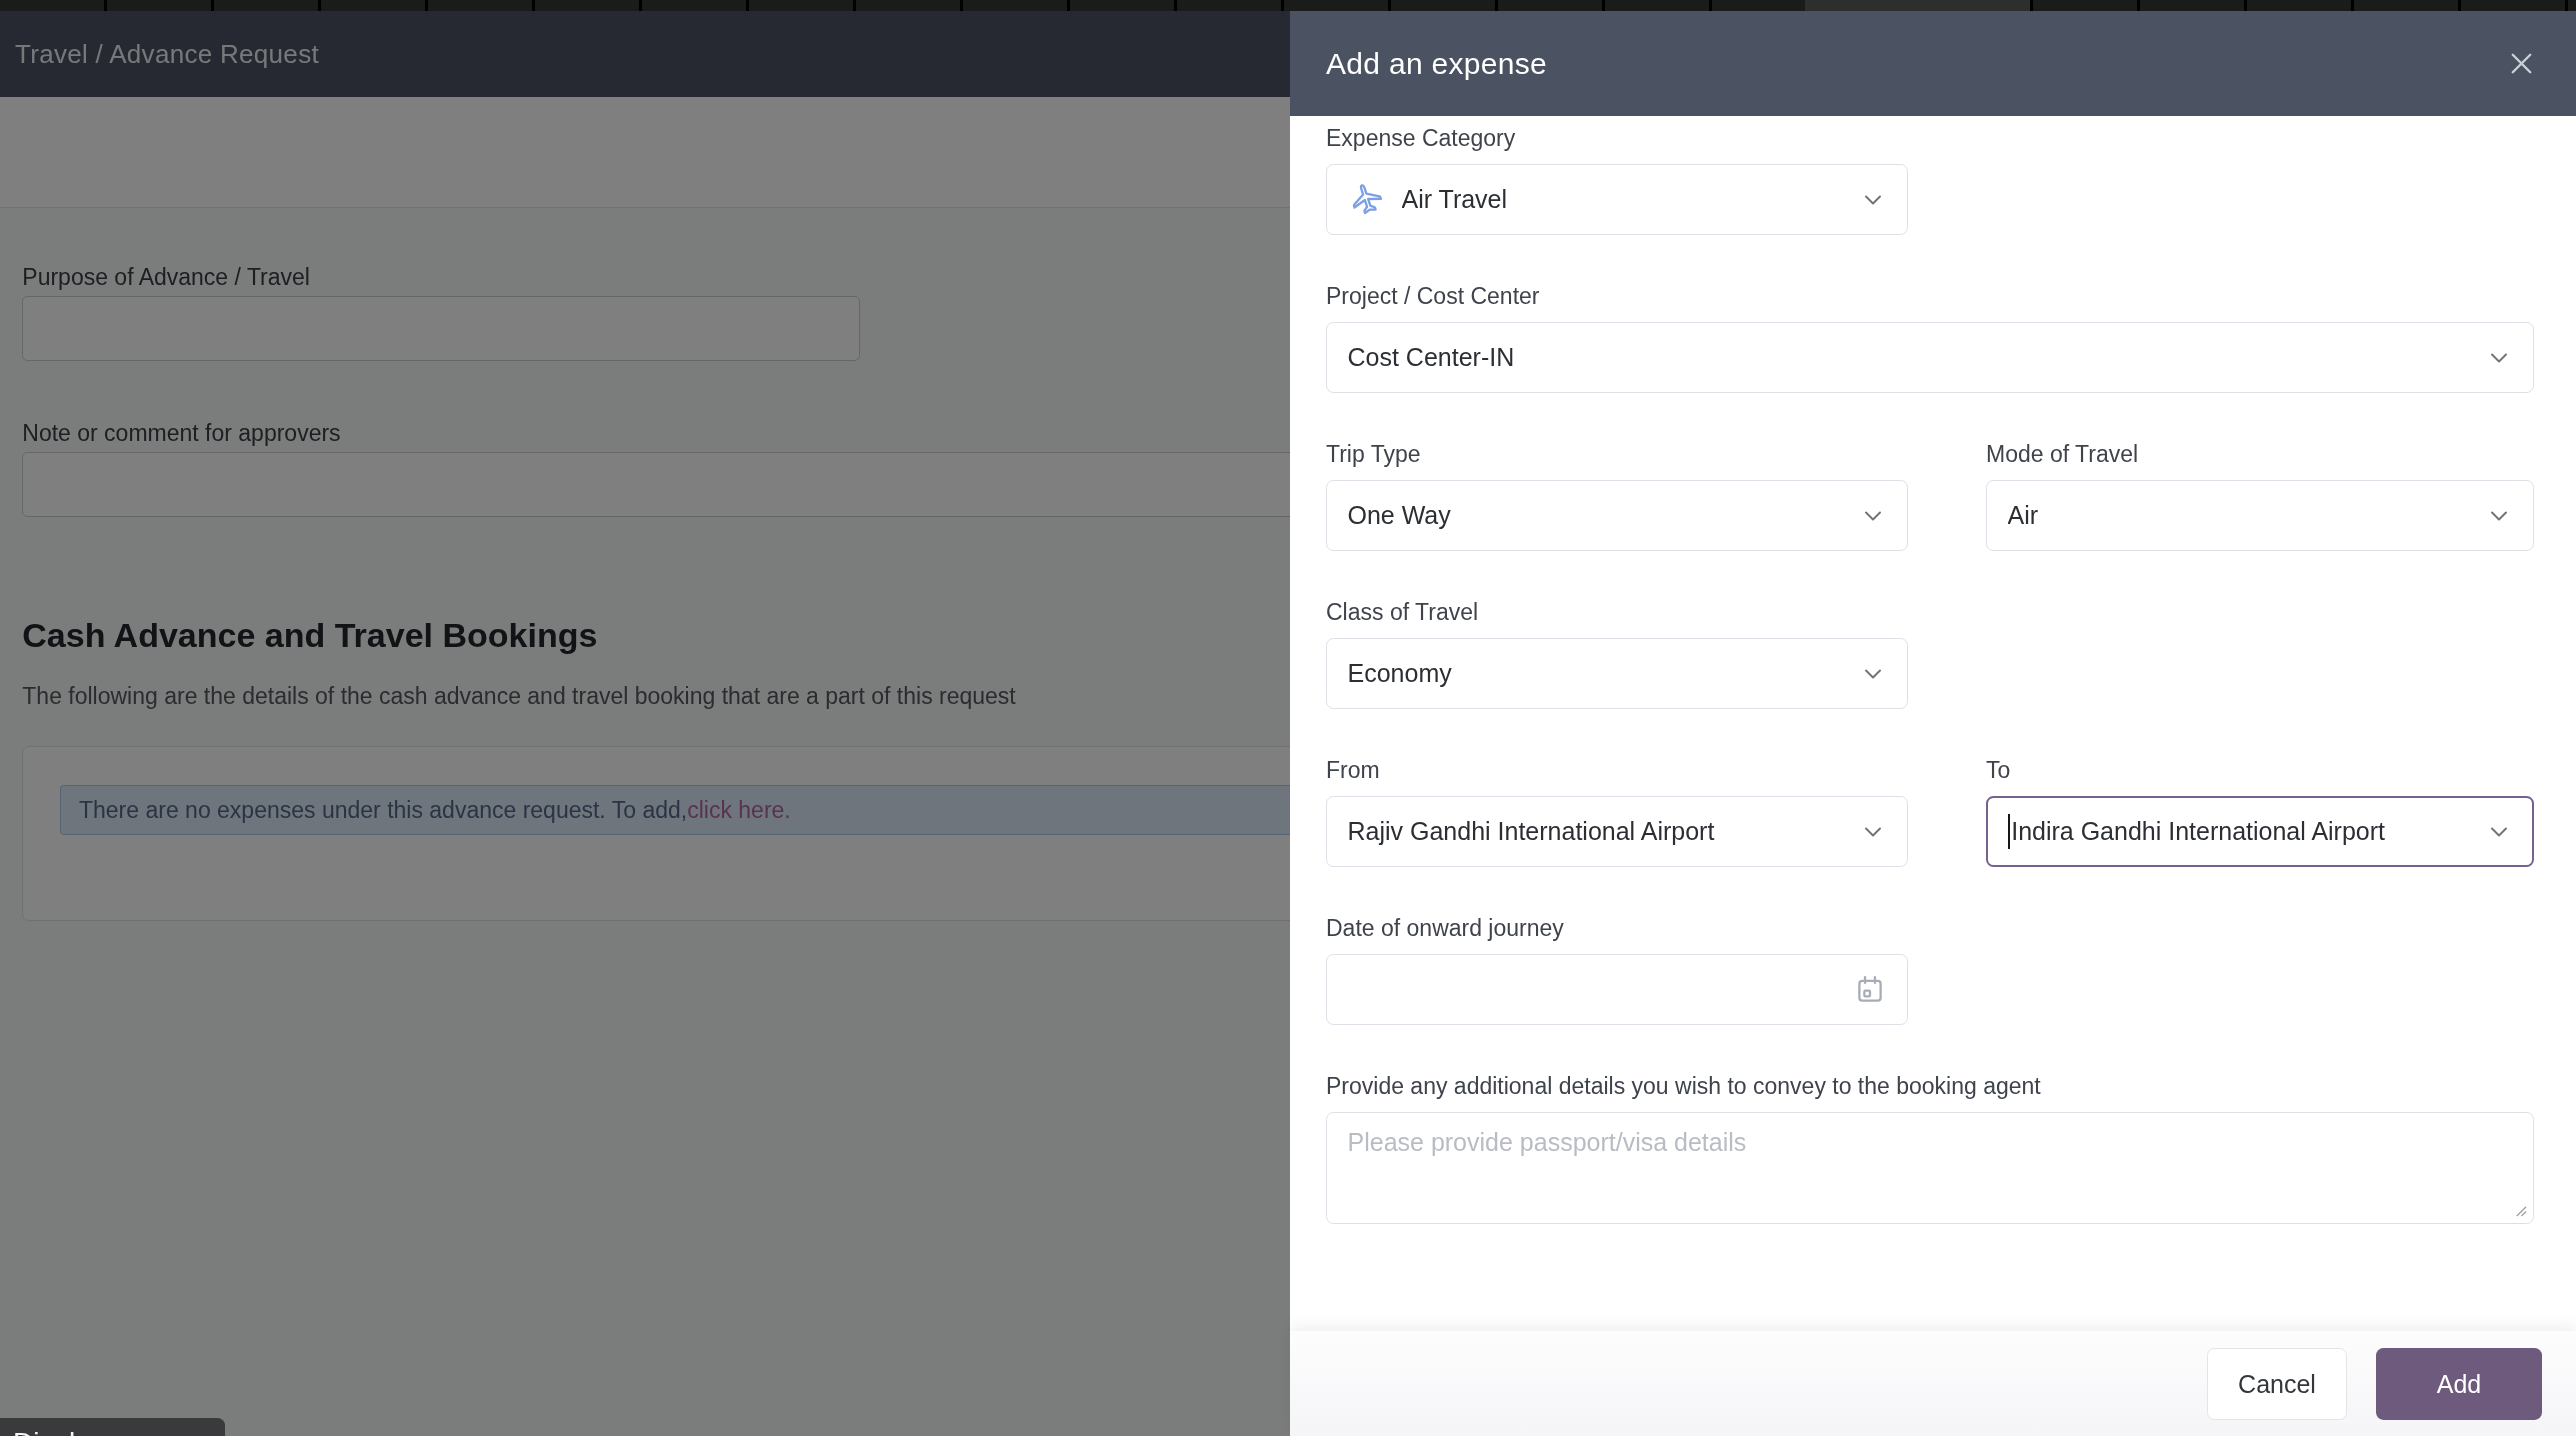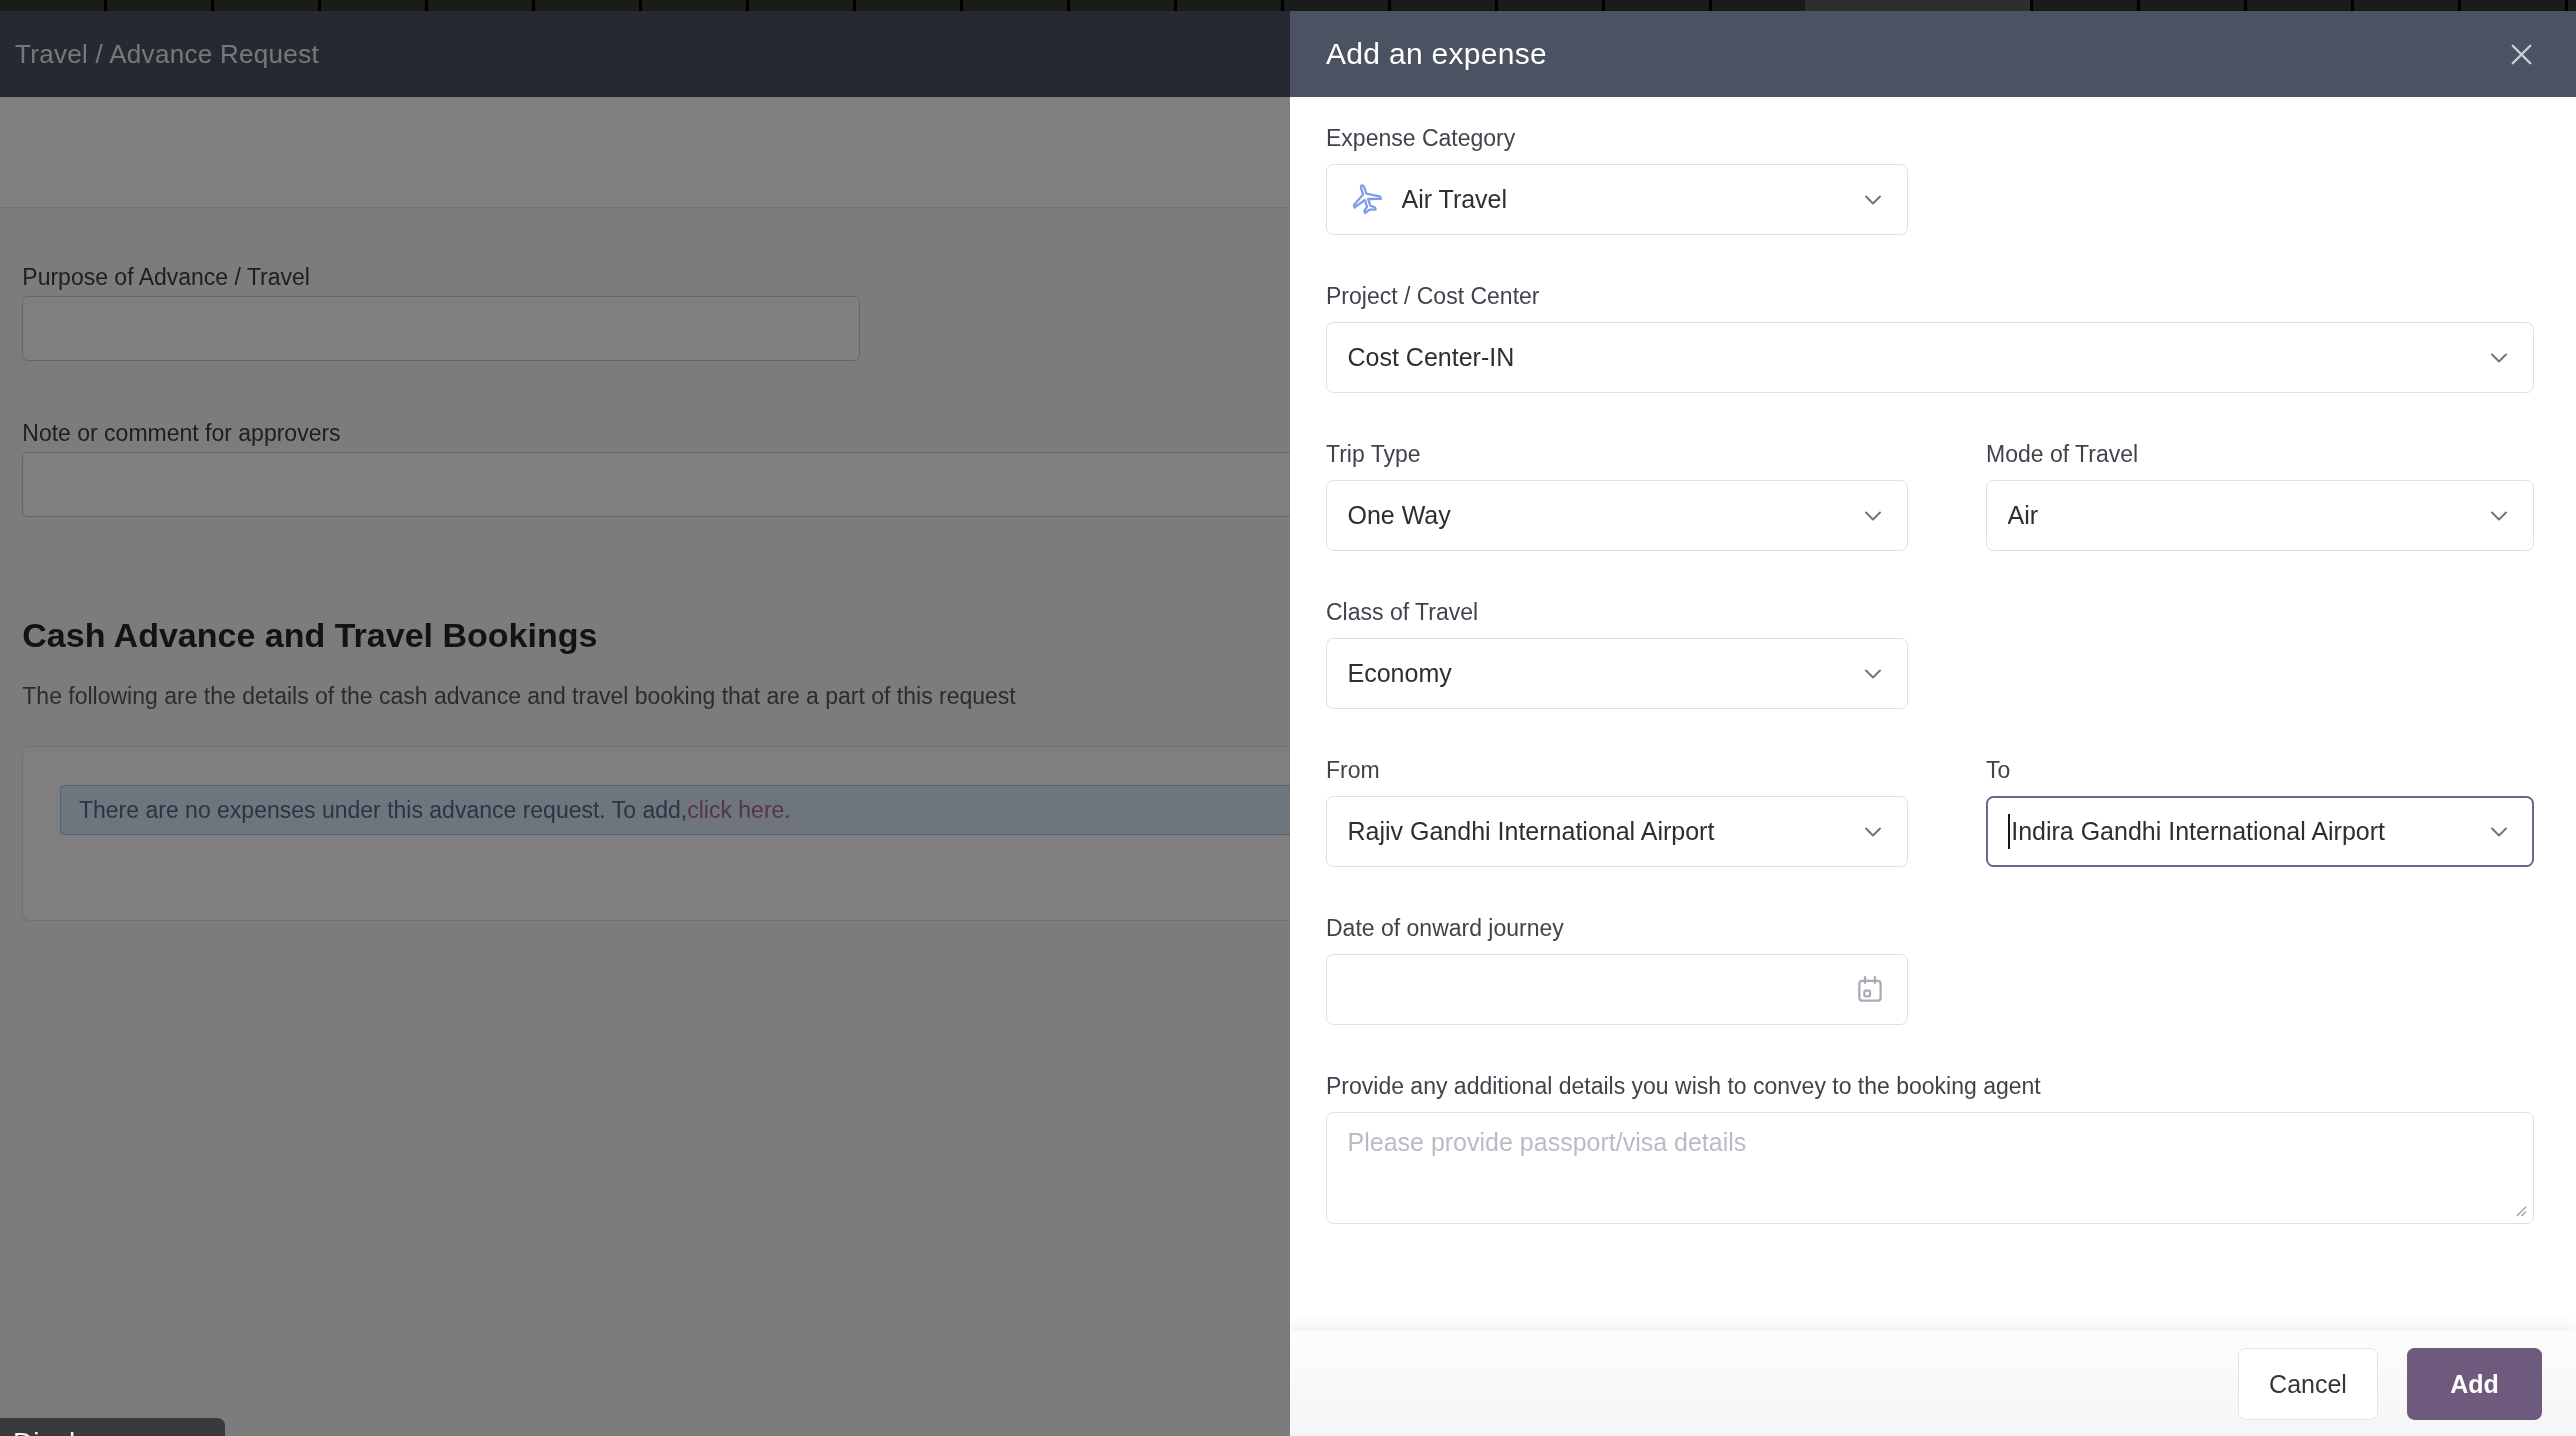--- a/index.html
+++ b/index.html
@@ -57,21 +57,21 @@
     background:#3a3a3c; color:#f5f5f5; font-size:28px;
     padding:9.3px 18.6px 13px 13px; border-radius:0 7.4px 0 0;
   }
 
   
   .panel {
     position:absolute; top:11.2px; right:0; width:1286px; height:1426px;
     background:#fff; z-index:20;
   }
   .panel-header {
-    height:86px; background:#4b5262; display:flex; align-items:center;
+    height:105px; background:#4b5262; display:flex; align-items:center;
     justify-content:space-between; padding:0 32px 0 36px;
   }
   .panel-title { font-size:30px; font-weight:500; color:#ffffff; letter-spacing:0.3px; }
   .close-btn { background:none; border:none; cursor:pointer; width:45px; height:45px;
     display:flex; align-items:center; justify-content:center; }
 
   .panel-body { position:absolute; top:86px; left:0; right:0; bottom:106px;
     padding:27px 42px 0 36px; overflow:hidden; }
 
   .group { margin-bottom:47px; }
@@ -106,21 +106,21 @@
 
   .panel-footer {
     position:absolute; left:0; right:0; bottom:0; height:106px;
     background:linear-gradient(#fdfdfe, #f5f5f7);
     box-shadow:0 -5.6px 13px rgba(40,40,60,0.07);
     display:flex; align-items:center; justify-content:flex-end; gap:29px; padding-right:34px;
   }
   .btn { height:72px; border-radius:7.4px; font-size:25px; cursor:pointer;
     font-family:"Liberation Sans", sans-serif; }
   .btn-cancel { width:140px; background:#fff; border:1.9px solid #e4e4e8; color:#33363b; }
-  .btn-add { width:135px; background:#6e5a7d; border:none; color:#fff;font-weight:bold; }
+  .btn-add { width:166px; background:#6e5a7d; border:none; color:#fff; }
 
   svg { display:block; }
 </style>
 </head>
 <body>
 
 <div class="page">
   <div class="page-header">
     <span class="page-title">Travel / Advance Request</span>
   </div>

